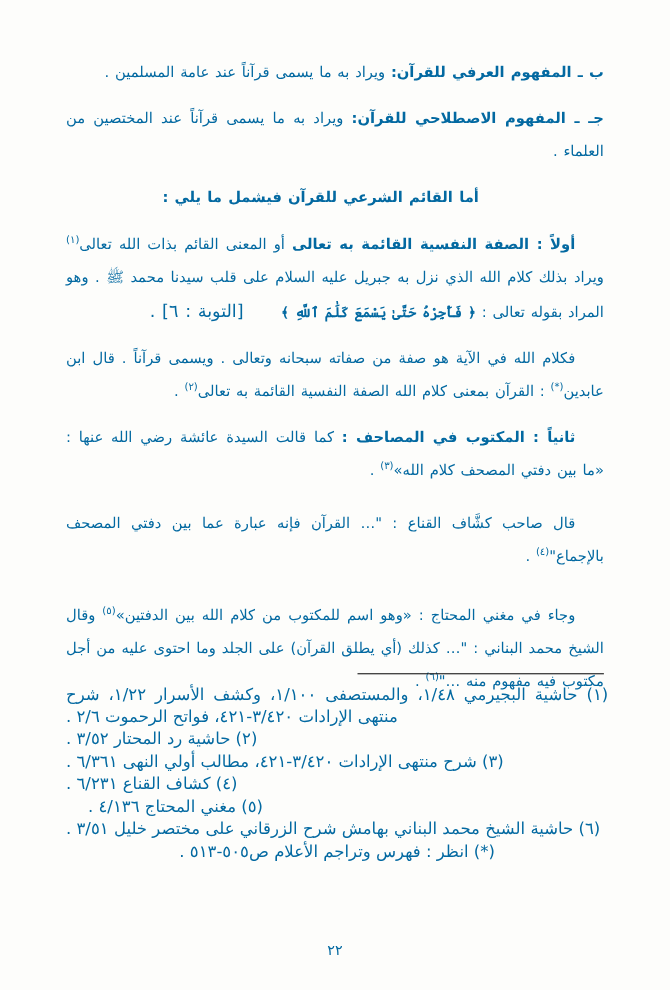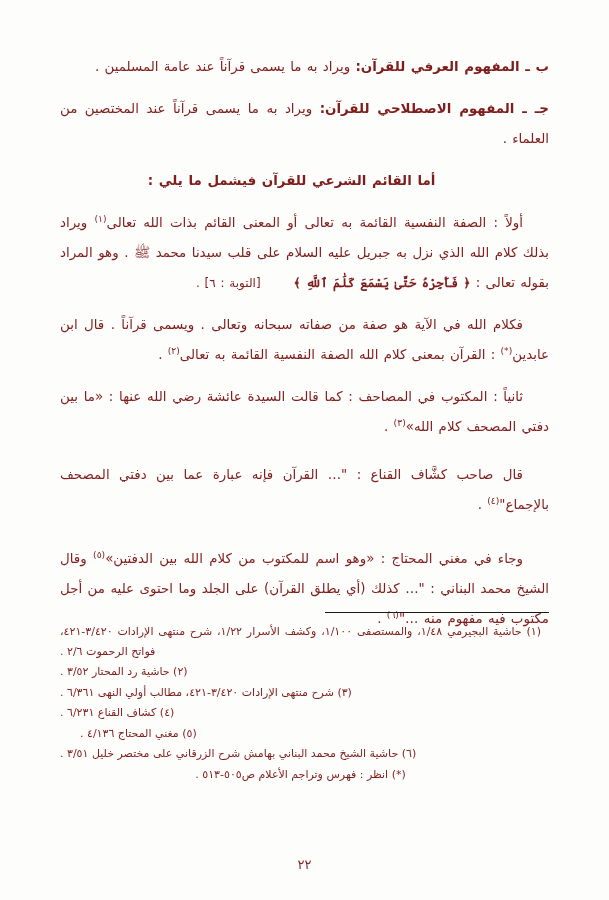--- a/index.html
+++ b/index.html
@@ -8,21 +8,21 @@
     background: #ffffff;
   }
   .page {
     position: relative;
     width: 609px;
     height: 900px;
     margin: 0 auto;
     background: #fdfdfb;
     overflow: hidden;
     font-family: "DejaVu Sans", "Liberation Sans", sans-serif;
-    color: #7f1d1d;
+    color: #0369a1;
     direction: rtl;
   }
   .content {
     position: absolute;
     top: 52px;
     right: 60px;
     left: 60px;
   }
   
   .para {
@@ -38,52 +38,52 @@
     text-indent: 26px;
   }
   .gap-sm { height: 10px; }
   .gap-md { height: 16px; }
   .gap-lg { height: 22px; }
 
   .bold {
     font-weight: bold;
   }
   .lead {
-    font-weight: normal;
+    font-weight: bold;
   }
   
   .verse {
     font-family: "DejaVu Serif", "Liberation Serif", serif;
     font-size: 12.4px;
     font-weight: 600;
     margin-left: 28px;
   }
   .verse-ref {
-    font-size: 12px;
+    font-size: 16px;
   }
   sup.fn {
     font-size: 9.2px;
     vertical-align: super;
     line-height: 0;
   }
   
   .fn-rule {
     position: absolute;
     top: 612px;
     right: 60px;
     width: 224px;
     height: 0;
     border-top: 1.3px solid #1a1a1a;
   }
   .footnotes {
     position: absolute;
     top: 622px;
-    right: 68px;
+    right: 56px;
     left: 60px;
-    font-size: 11px;
+    font-size: 15px;
     line-height: 19.5px;
   }
   .fn-num {
     display: inline;
   }
   .fn-body {
     display: inline;
   }
   .fn-wrap {
     display: block;

